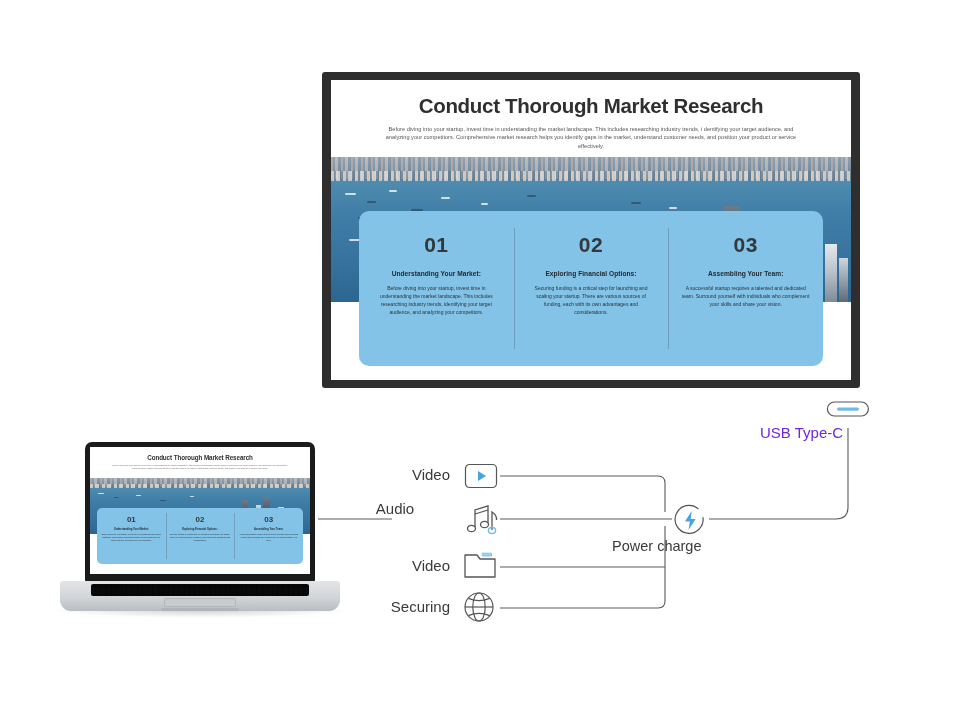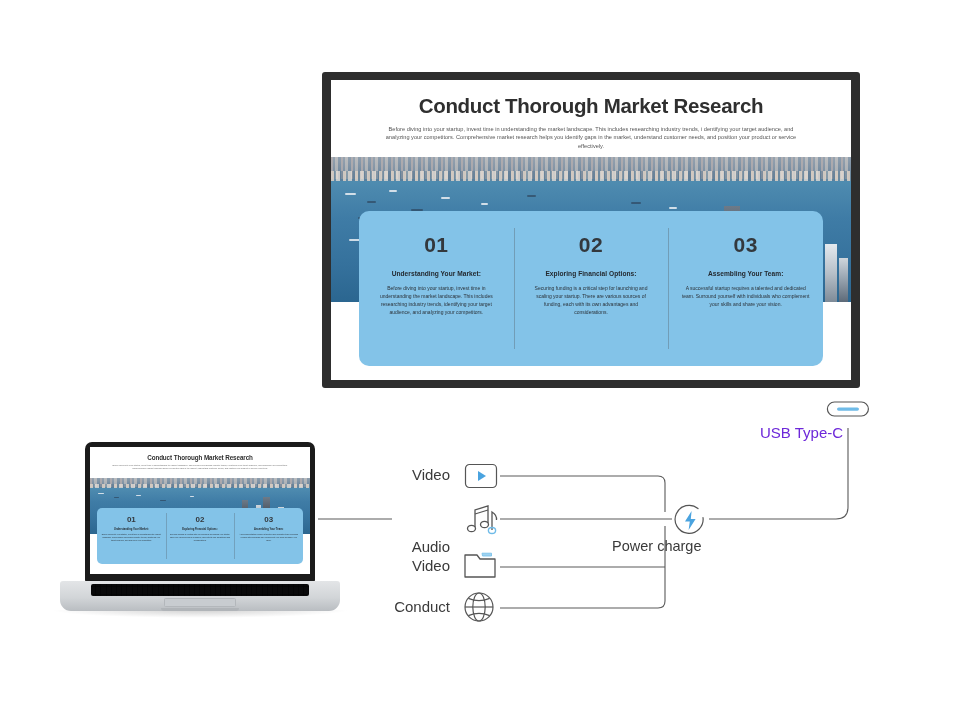--- a/index.html
+++ b/index.html
@@ -286,23 +286,23 @@
 
       <path d="M500 567 H665"></path>
 
       <path d="M500 608 H658 Q665 608 665 601 V526" stroke-linejoin="round"></path>
 
       <path d="M709 519 H836 Q848 519 848 507 V428" stroke-linejoin="round"></path>
     </g>
   </svg>
 
   <div class="dg-label" style="left:340px; top:466px; width:110px;">Video</div>
-  <div class="dg-label" style="left:340px; top:538px; width:110px;">Audio</div>
+  <div class="dg-label" style="left:340px; top:500px; width:110px;text-align:center;">Audio</div>
   <div class="dg-label" style="left:340px; top:557px; width:110px;">Video</div>
-  <div class="dg-label" style="left:330px; top:598px; width:120px;">Conduct</div>
+  <div class="dg-label" style="left:330px; top:598px; width:120px;">Securing</div>
 
   <svg class="dg-icon" style="left:464px; top:463px;" width="34" height="26" viewBox="0 0 34 26">
     <rect x="1.5" y="1.5" width="31" height="23" rx="4" fill="#fff" stroke="#555" stroke-width="1.2"></rect>
     <path d="M14 8 L22 13 L14 18 Z" fill="#4aa3df"></path>
   </svg>
 
   <svg class="dg-icon" style="left:462px; top:500px;" width="40" height="40" viewBox="0 0 40 40">
     <g fill="none" stroke="#555" stroke-width="1.3">
       <path d="M13 27 V10 L26 6 V23"></path>
       <path d="M13 14 L26 10"></path>

